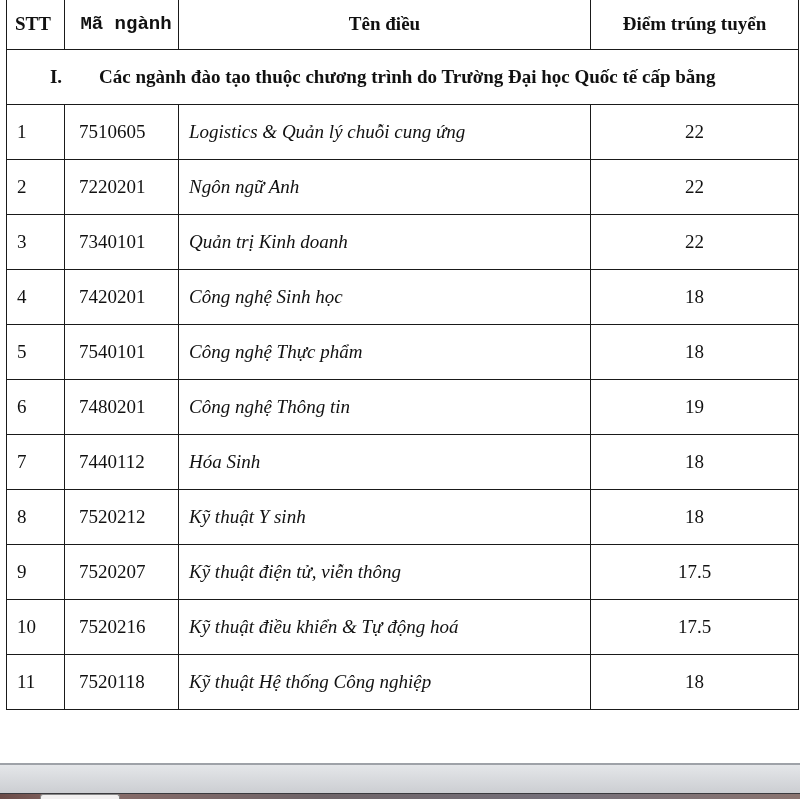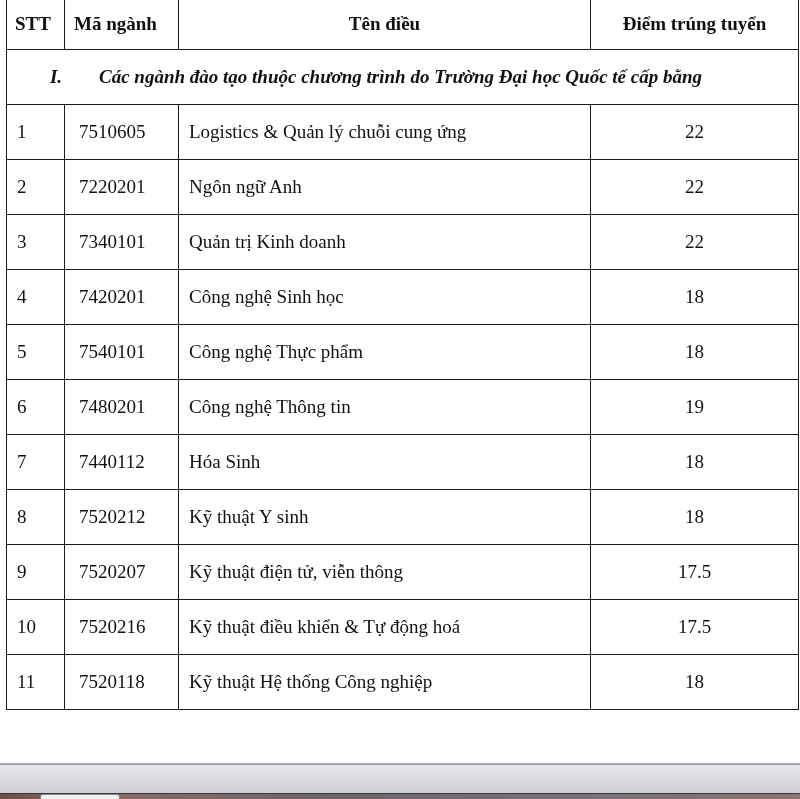--- a/index.html
+++ b/index.html
@@ -23,28 +23,28 @@
     padding: 0;
     vertical-align: middle;
   }
   col.c-stt { width: 58px; }
   col.c-code { width: 114px; }
   col.c-name { width: 412px; }
   col.c-score { width: 208px; }
   tr.header-row { height: 51px; padding-left: 47px; }
   tr.header-row th { font-weight: bold; font-size: 19px; text-align: center; }
   tr.header-row th.stt { text-align: left; padding-left: 8px; }
-  tr.header-row th.code { text-align: left; padding-left: 9px; }
-  tr.section-row { height: 55px; font-style: italic; }
+  tr.header-row th.code { text-align: center; padding-left: 9px; font-family: Liberation Mono, monospace; }
+  tr.section-row { height: 55px; }
   tr.section-row td { font-weight: bold; font-size: 19px; }
   .section-roman { display: inline-block; width: 86px; text-align: center; padding-left: 6px; }
   tr.data-row { height: 55px; }
   tr.data-row td.stt { padding-left: 10px; }
   tr.data-row td.code { padding-left: 14px; }
-  tr.data-row td.name { padding-left: 10px; }
+  tr.data-row td.name { padding-left: 10px; font-style: italic; }
   tr.data-row td.score { text-align: center; margin-left: 28px; }
   .bottom-bar {
     position: absolute; left: 0; top: 763px; width: 800px; height: 30px;
     background: linear-gradient(#e4e6e9, #ccced2);
     border-top: 2px solid #9ea2a8;
     box-sizing: border-box;
   }
   .taskbar-strip {
     position: absolute; left: 0; top: 793px; width: 800px; height: 6px;
     background: linear-gradient(90deg, #6a4b48 0%, #8a6c68 10%, #6e6468 40%, #75707a 70%, #8a7470 100%);

